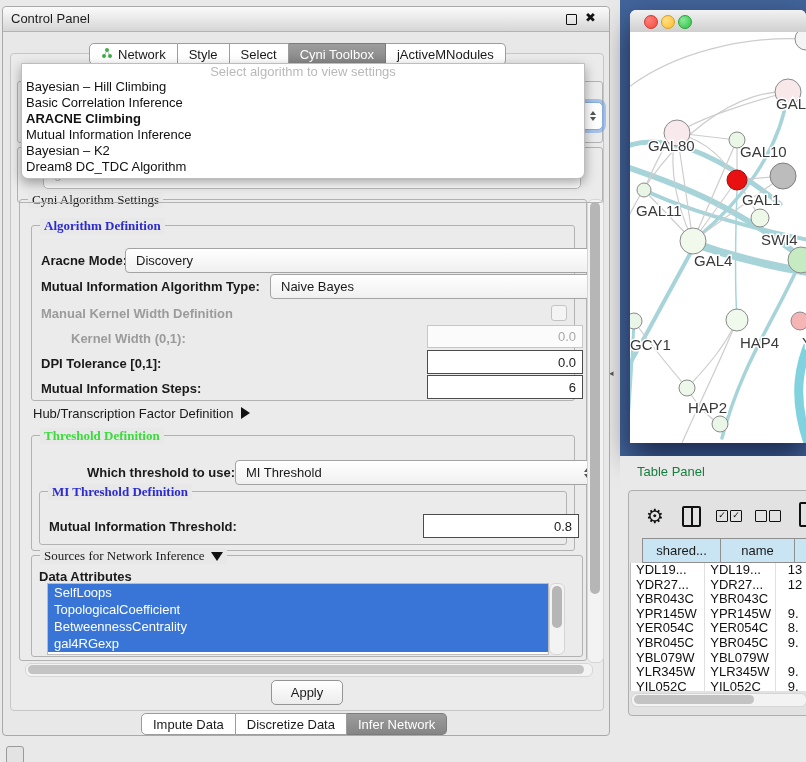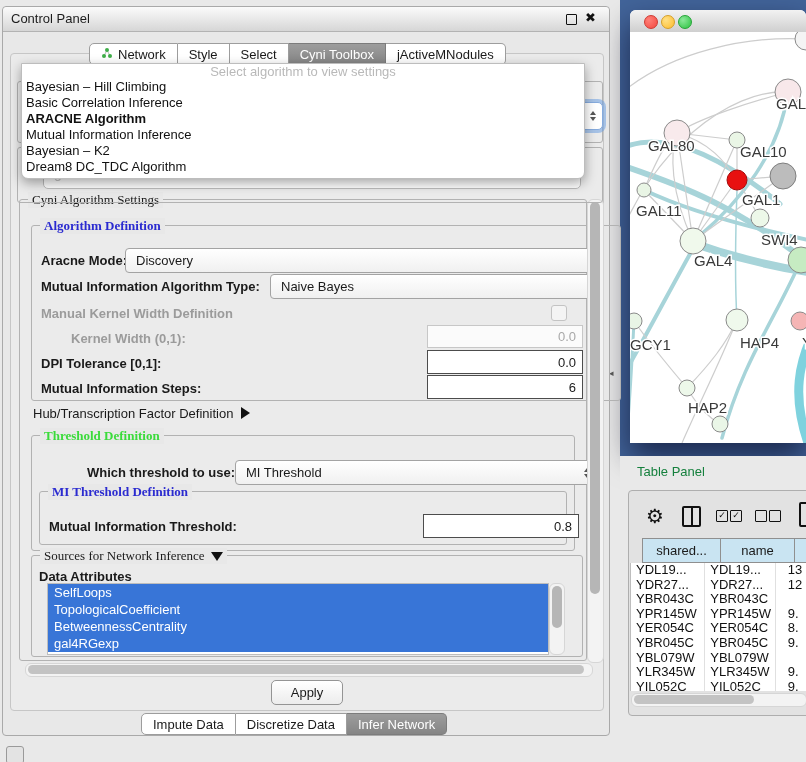--- a/index.html
+++ b/index.html
@@ -304,32 +304,32 @@
         </span>
     </div>
     <div class="abs groupbox" style="left:14px;top:140px;width:584px;height:54px;z-index:4;"></div>
     <div class="abs bg-combo" style="left:40px;top:150px;width:526px;height:30px;">gal-filtered.sif default node</div>
 
     <div class="abs popup">
       <div class="popup-placeholder">Select algorithm to view settings</div>
       <div id="dd-items">
           <div class="popup-item">Bayesian – Hill Climbing</div>
           <div class="popup-item">Basic Correlation Inference</div>
-          <div class="popup-item sel">ARACNE Algorithm</div>
+          <div class="popup-item sel">ARACNE Climbing</div>
           <div class="popup-item">Mutual Information Inference</div>
           <div class="popup-item">Bayesian – K2</div>
           <div class="popup-item">Dream8 DC_TDC Algorithm</div>
         </div>
     </div>
 
     <div class="abs groupbox" style="left:16px;top:192px;width:566px;height:460px;">
       <span class="legend plain">Cyni Algorithm Settings</span>
     </div>
 
-    <div class="abs groupbox" style="left:28px;top:218px;width:542px;height:174px;padding-left:46px;">
+    <div class="abs groupbox" style="left:28px;top:218px;width:542px;height:174px;">
       <span class="legend" style="color:#2b2bd0;">Algorithm Definition</span>
     </div>
     <div class="abs lbl" style="left:38px;top:246px;">Aracne Mode:</div>
     <div class="abs combo" style="left:122px;top:241px;width:444px;height:23px;">
       <span>Discovery</span>
       <span class="combo-arrows">
           <i class="up"></i>
           <i class="dn"></i>
         </span>
     </div>

